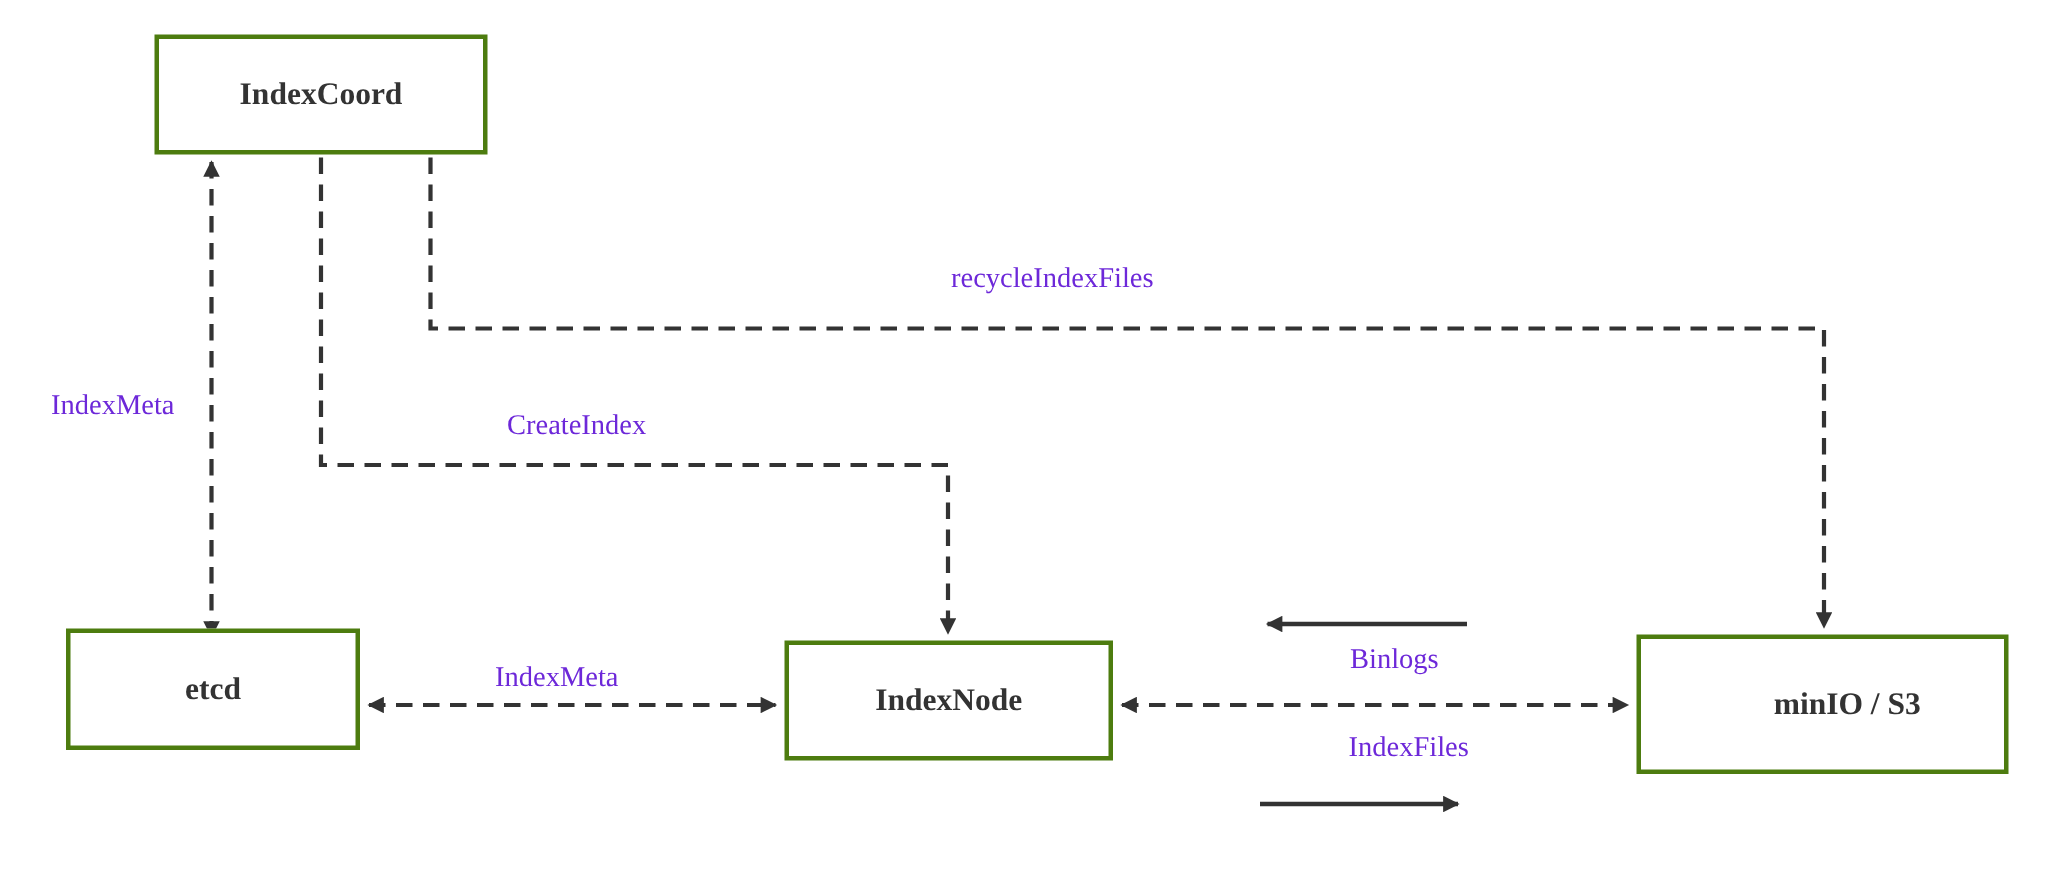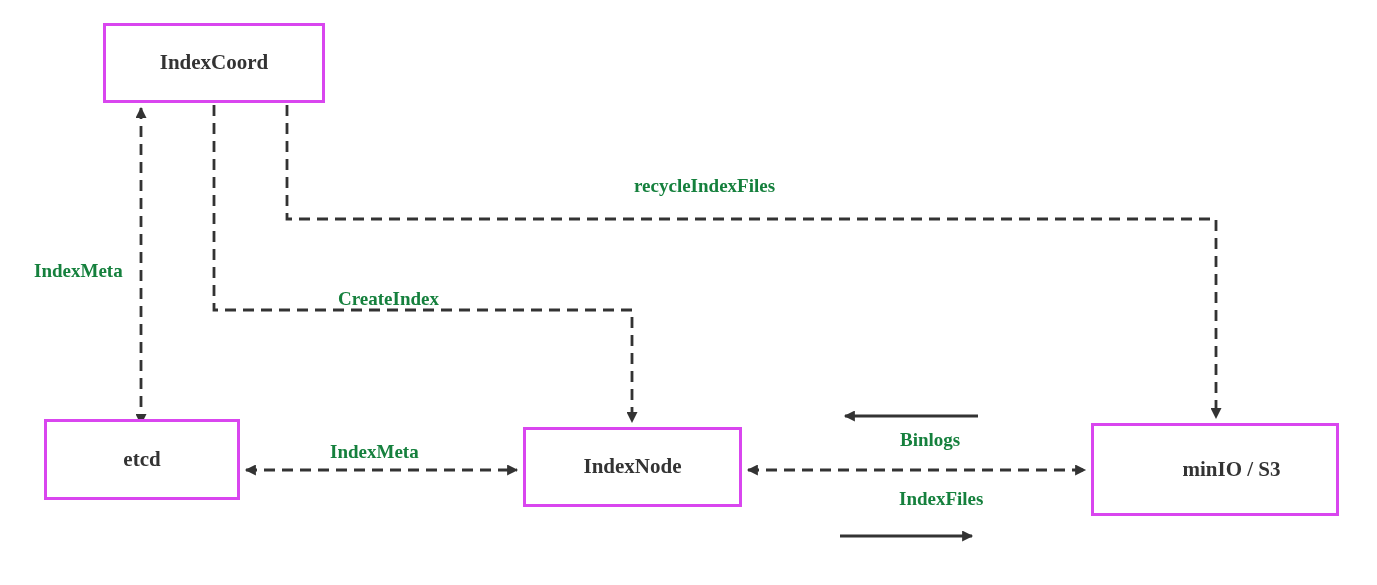--- a/index.html
+++ b/index.html
@@ -18,45 +18,45 @@
   #edges-svg {
     position: absolute;
     left: 0;
     top: 0;
     width: 1377px;
     height: 585px;
   }
   .node-box {
     position: absolute;
     box-sizing: border-box;
-    border: 3px solid #d946ef;
+    border: 3px solid #4d7c0f;
     background: #ffffff;
     display: flex;
     flex-direction: column;
     align-items: center;
     justify-content: center;
     text-align: center;
     font-weight: bold;
     font-size: 21px;
     color: #333333;
     line-height: 1.3;
   }
   #node-indexcoord { left: 103px; top: 23px;  width: 222px; height: 80px; }
   #node-etcd       { left: 44px;  top: 419px; width: 196px; height: 81px; }
   #node-indexnode  { left: 523px; top: 427px; width: 219px; height: 80px; }
   #node-storage    { left: 1091px;top: 423px; width: 248px; height: 93px; padding-left: 33px; }
   .edge-label {
     position: absolute;
-    font-weight: bold;
+    font-weight: normal;
     font-size: 19px;
-    color: #15803d;
+    color: #6d28d9;
     white-space: nowrap;
   }
   #label-indexmeta-left    { left: 34px;  top: 260px; }
-  #label-createindex       { left: 338px; top: 288px; text-align: center; }
+  #label-createindex       { left: 338px; top: 273px; text-align: center; }
   #label-recycleindexfiles { left: 634px; top: 175px; }
   #label-indexmeta-middle  { left: 330px; top: 441px; }
   #label-binlogs           { left: 900px; top: 429px; }
   #label-indexfiles        { left: 899px; top: 488px; }
 </style>
 </head>
 <body>
 
 <div id="canvas">
 

